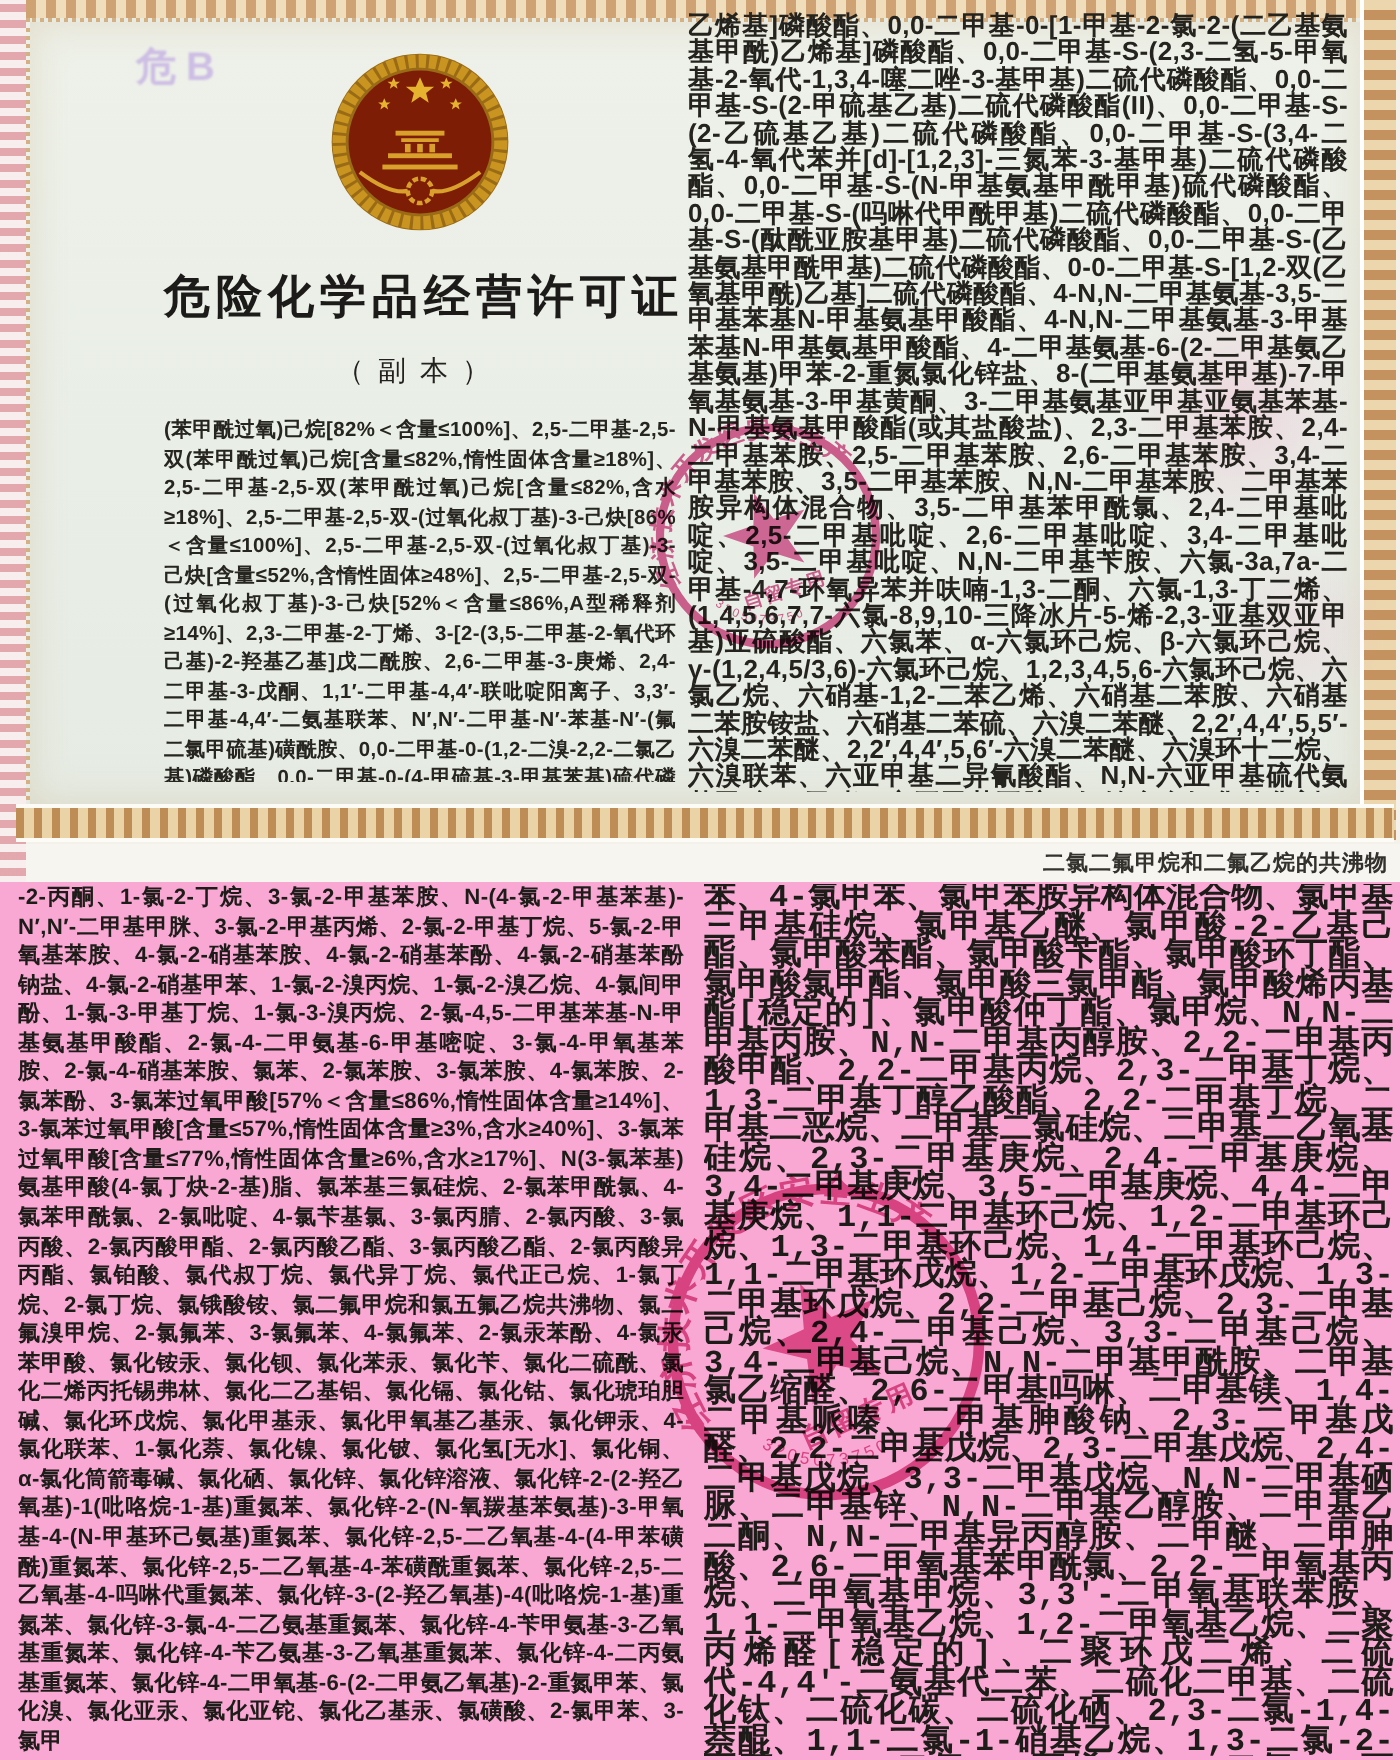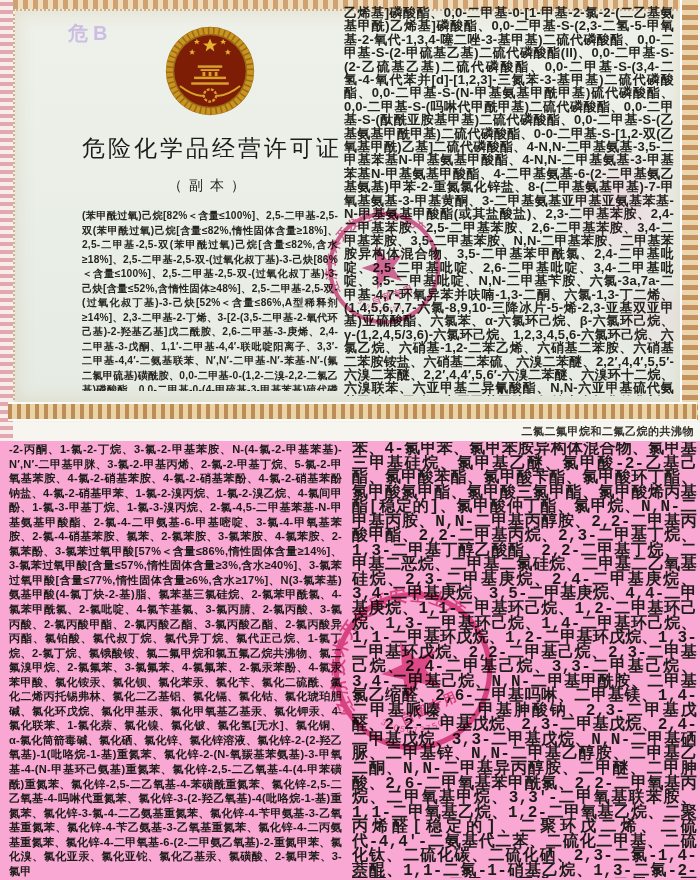--- a/index.html
+++ b/index.html
@@ -43,21 +43,21 @@
   .smudge.s2{left:590px;top:255px;width:120px;height:120px;
     background:radial-gradient(closest-side,rgba(236,160,200,.20),rgba(236,160,200,0) 70%);}
   .watermark{
     position:absolute;left:68px;top:20px;font-size:20px;font-weight:bold;
     color:#6d28d9;opacity:.25;letter-spacing:5px;filter:blur(.6px);
   }
   .col-left{position:absolute;left:82px;top:12px;width:256px;height:384px;}
   .emblem{display:block;margin:12px auto 0;}
   .cert-title{
     margin-top:15px;text-align:center;font-size:23px;line-height:30px;
-    font-weight:400;letter-spacing:3px;color:#1c1b19;white-space:nowrap;
+    font-weight:700;letter-spacing:3px;color:#1c1b19;white-space:nowrap;
   }
   .cert-sub{
     margin-top:14px;text-align:center;font-size:14px;font-weight:400;
     letter-spacing:7px;color:#232220;
   }
   .cert-par-left{
     margin-top:14px;height:182px;overflow:hidden;
     font-size:10.2px;line-height:14.5px;font-weight:600;color:#26251f;
     text-align:justify;letter-spacing:.2px;
   }

